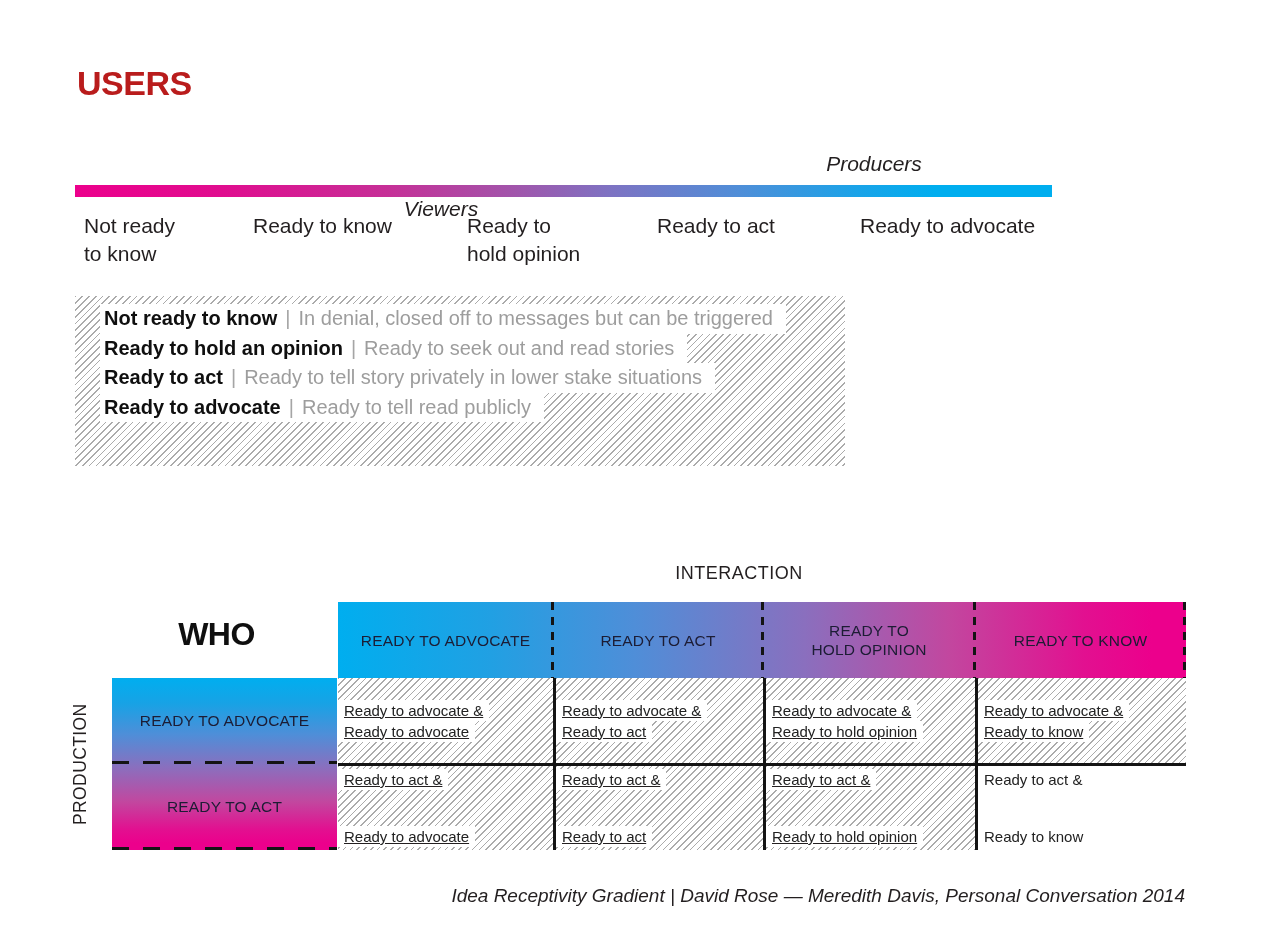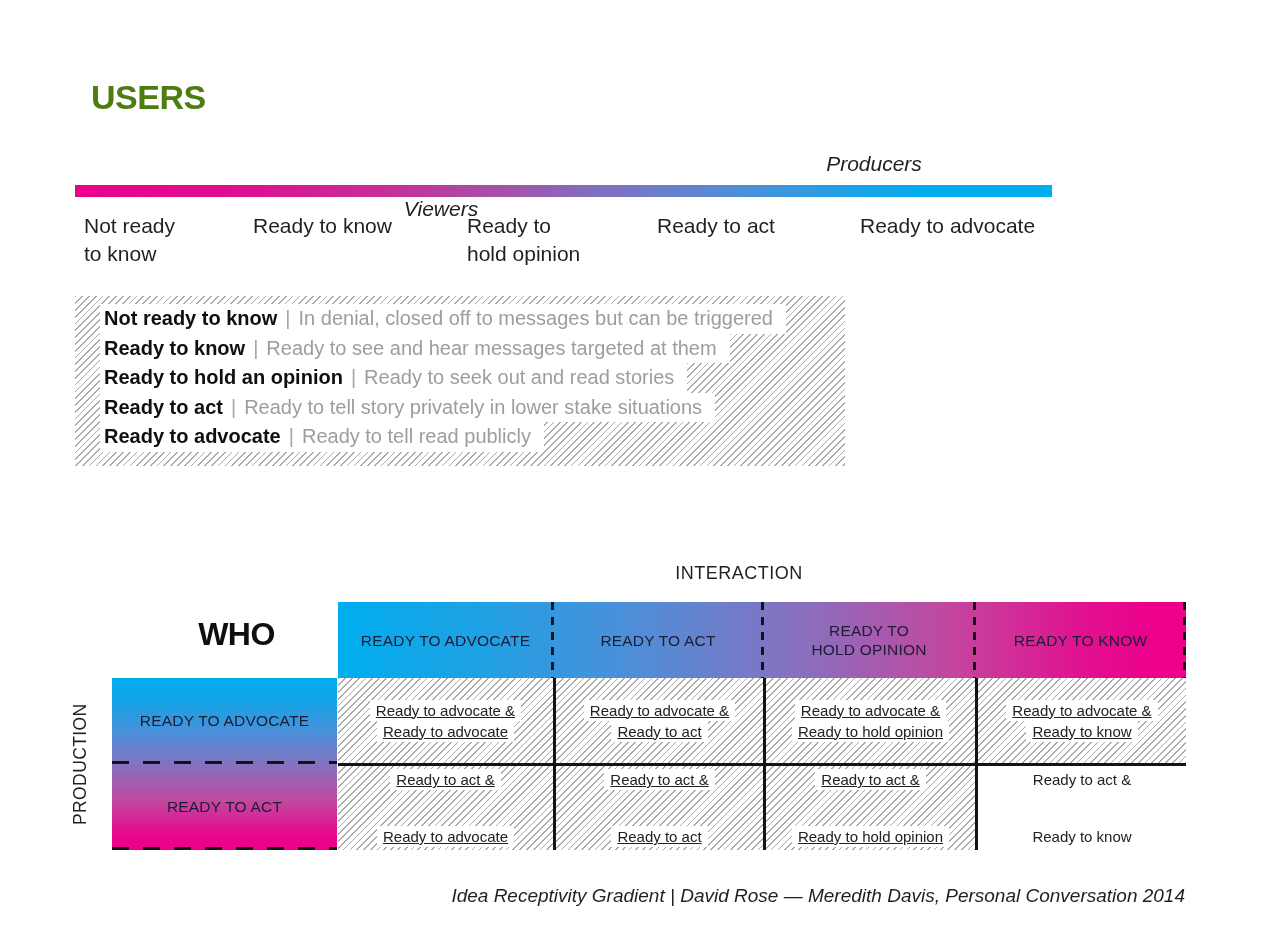--- a/index.html
+++ b/index.html
@@ -6,22 +6,22 @@
   body{
     width:1280px;height:948px;background:#ffffff;
     font-family:"Liberation Sans", sans-serif;
     color:#231f20;position:relative;overflow:hidden;
   }
   .pre{white-space:pre-line;}
   .page{position:absolute;inset:0;}
 
   
   .users-title{
-    position:absolute;left:75px;top:62px;margin:16px;
-    font-size:34px;font-weight:bold;letter-spacing:-0.5px;color:#4d7c0f;
+    position:absolute;left:75px;top:62px;margin:2px;
+    font-size:34px;font-weight:bold;letter-spacing:-0.5px;color:#b91c1c;
   }
 
   
   .group-label{
     position:absolute;top:152px;font-size:21px;font-style:italic;color:#231f20;
     transform:translateX(-50%);
   }
   .group-label.viewers{left:441px;margin-top:45px;}
   .group-label.producers{left:874px;}
   .gradient-bar{
@@ -56,21 +56,21 @@
   .def-term{font-weight:bold;color:#0f0f0f;}
   .def-sep{color:#a5a5a5;margin:0 8px;font-weight:300;}
   .def-desc{color:#9d9d9d;}
 
   
   .interaction-label{
     position:absolute;left:739px;top:563px;transform:translateX(-50%);
     font-size:18px;letter-spacing:0.5px;color:#231f20;
   }
   .who-label{
-    position:absolute;left:124px;top:616px;width:225px;text-align:center;
+    position:absolute;left:104px;top:616px;width:225px;text-align:center;
     font-size:32px;font-weight:bold;letter-spacing:-0.5px;color:#0f0f0f;
   }
   .production-label{
     position:absolute;left:64px;top:678px;width:32px;height:172px;
     display:flex;align-items:center;justify-content:center;
     writing-mode:vertical-rl;transform:rotate(180deg);
     font-size:17.5px;letter-spacing:0.4px;color:#231f20;
   }
 
   
@@ -107,21 +107,21 @@
 
   
   .grid{
     position:absolute;left:338px;top:678px;width:848px;height:172px;
     box-sizing:border-box;
     display:grid;grid-template-columns:215px 210px 212px 211px;grid-template-rows:85px 87px;
     border-right:3px solid #141414;border-bottom:3px solid #141414;
   }
   .cell{
     box-sizing:border-box;display:flex;flex-direction:column;
-    align-items:center;justify-content:center;
+    align-items:flex-start;justify-content:center;
   }
   .grid .cell:not(:nth-child(4n+1)){border-left:3px solid #141414;}
   .grid .cell:nth-child(n+5){border-top:3px solid #141414;gap:36px;}
   .cell.plain{background:#ffffff;}
   .cline{
     display:inline-block;background:#ffffff;line-height:21px;
     padding:0 6px;font-size:15px;color:#222222;
   }
 
   
@@ -145,23 +145,20 @@
 to know</div>
   <div class="stage s1">Ready to know</div>
   <div class="stage s2 pre">Ready to
 hold opinion</div>
   <div class="stage s3">Ready to act</div>
   <div class="stage s4">Ready to advocate</div>
 
   <div class="defs-box hatch">
     <div class="def-row">
       <span class="def-strip"><b class="def-term">Not ready to know</b><span class="def-sep">|</span><span class="def-desc">In denial, closed off to messages but can be triggered</span></span>
-    </div>
-    <div class="def-row">
-      <span class="def-strip"><b class="def-term">Ready to know</b><span class="def-sep">|</span><span class="def-desc">Ready to see and hear messages targeted at them</span></span>
     </div>
     <div class="def-row">
       <span class="def-strip"><b class="def-term">Ready to hold an opinion</b><span class="def-sep">|</span><span class="def-desc">Ready to seek out and read stories</span></span>
     </div>
     <div class="def-row">
       <span class="def-strip"><b class="def-term">Ready to act</b><span class="def-sep">|</span><span class="def-desc">Ready to tell story privately in lower stake situations</span></span>
     </div>
     <div class="def-row">
       <span class="def-strip"><b class="def-term">Ready to advocate</b><span class="def-sep">|</span><span class="def-desc">Ready to tell read publicly</span></span>
     </div>

